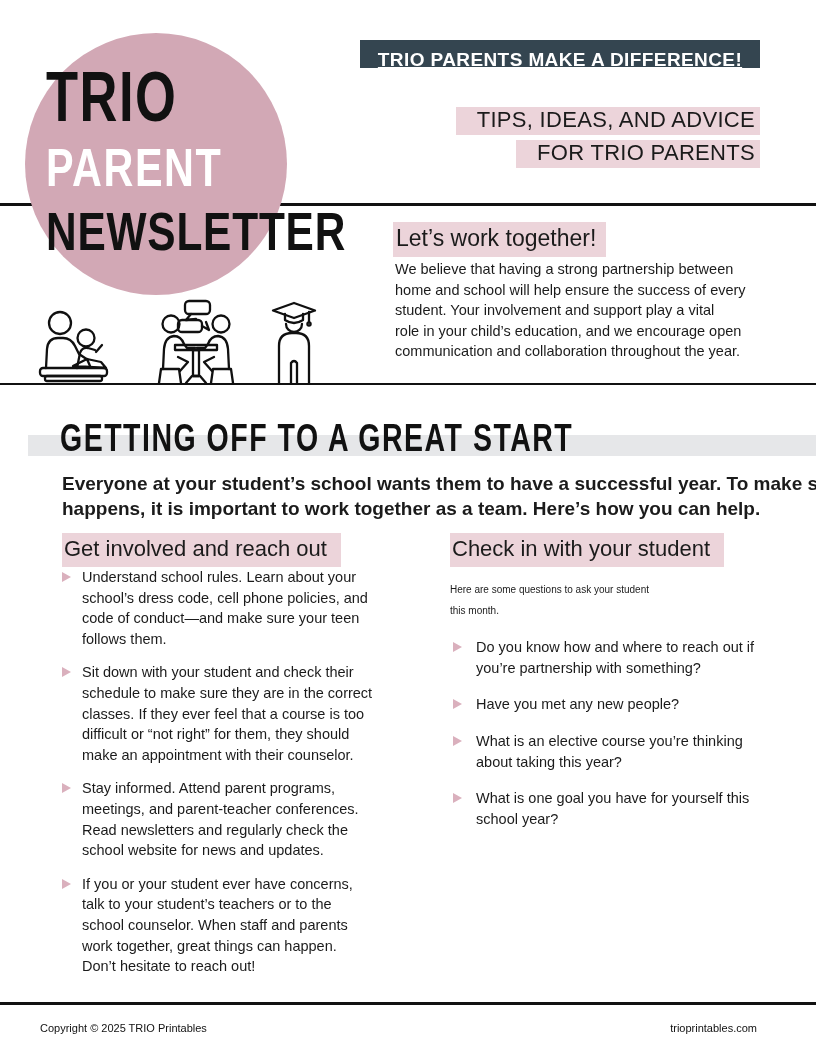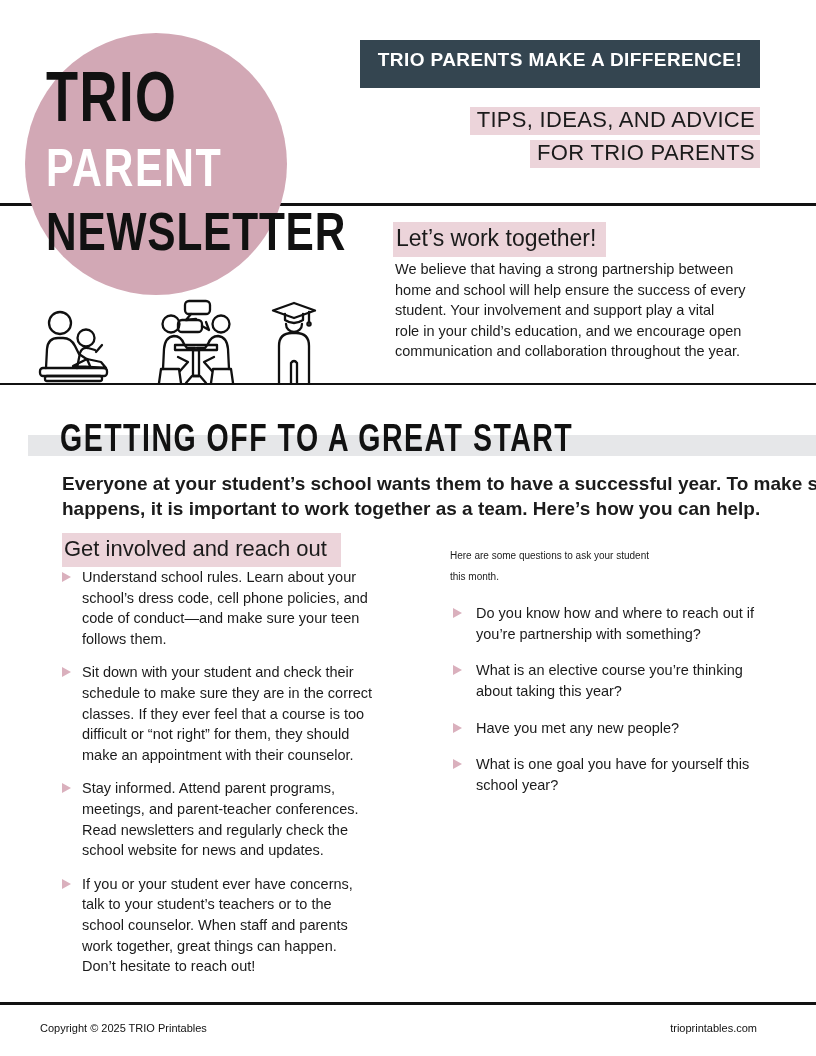--- a/index.html
+++ b/index.html
@@ -8,25 +8,25 @@
   .abs{position:absolute;}
   .rule{position:absolute;left:0;right:0;background:#111;}
   .rule-top{top:203px;height:3px;z-index:1;}
   .rule-mid{top:383px;height:2px;z-index:1;}
   .rule-bottom{top:1002px;height:3px;}
   .circle{left:25px;top:33px;width:262px;height:262px;border-radius:50%;background:#d2a8b5;z-index:2;}
   .masthead{z-index:3;line-height:1;white-space:nowrap;}
   .t1{left:46px;top:62px;font-size:70px;font-weight:600;letter-spacing:2px;transform:scaleX(.75);transform-origin:left top;color:#111;}
   .t2{left:46px;top:141px;font-size:53px;font-weight:600;letter-spacing:2px;transform:scaleX(.78);transform-origin:left top;color:#ffffff;}
   .t3{left:46px;top:205px;font-size:53px;font-weight:600;letter-spacing:1px;transform:scaleX(.80);transform-origin:left top;color:#111;}
-  .banner{left:360px;top:40px;width:400px;height:48px;background:#344550;color:#fff;
-          font-size:19px;font-weight:700;letter-spacing:.4px;text-align:center;line-height:39px;white-space:nowrap;}
+  .banner{left:360px;top:40px;width:400px;height:28px;background:#344550;color:#fff;
+          font-size:19px;font-weight:700;letter-spacing:.4px;text-align:center;line-height:39px;white-space:nowrap;text-decoration:underline;}
   .tagline{right:56px;top:107px;text-align:right;z-index:3;}
   .tagline span{display:inline-block;background:#ecd4da;color:#1b1b1b;font-size:22px;font-weight:500;
-                letter-spacing:.3px;padding:1px 5px 3px 7px;line-height:1.1;white-space:nowrap;}
+                letter-spacing:.3px;padding:1px 5px 3px 21px;line-height:1.1;white-space:nowrap;}
   .tagline .l2{margin-top:5px;}
   .hl{display:inline-block;background:#ecd4da;}
   .intro-h{left:393px;top:222px;z-index:3;}
   .intro-h .hl{font-size:23px;font-weight:400;padding:3px 10px 5px 3px;white-space:nowrap;}
   .intro-body{left:395px;top:259px;width:430px;font-size:14.5px;line-height:20.6px;white-space:pre;}
   .icon{z-index:2;}
   .icon svg{display:block;}
   .secbar{left:28px;top:435px;right:0;height:21px;background:#e6e7e9;z-index:1;}
   .sectitle{left:60px;top:419px;font-size:38px;font-weight:600;letter-spacing:2px;line-height:1;
             transform:scaleX(.75);transform-origin:left top;white-space:nowrap;z-index:2;color:#111;}
@@ -162,36 +162,39 @@
         <span class="btext">If you or your student ever have concerns,
 talk to your student’s teachers or to the
 school counselor. When staff and parents
 work together, great things can happen.
 Don’t hesitate to reach out!</span>
       </li>
     </ul>
   </div>
 
   <div class="abs col-right">
+    <div class="colhead">
+      <span class="hl">Check in with your student</span>
+    </div>
     <div class="col-lead">Here are some questions to ask your student
 this month.</div>
     <ul class="blist">
       <li>
         <span class="tri"></span>
         <span class="btext">Do you know how and where to reach out if
 you’re partnership with something?</span>
       </li>
       <li>
         <span class="tri"></span>
+        <span class="btext">Have you met any new people?</span>
+      </li>
+      <li>
+        <span class="tri"></span>
         <span class="btext">What is an elective course you’re thinking
 about taking this year?</span>
-      </li>
-      <li>
-        <span class="tri"></span>
-        <span class="btext">Have you met any new people?</span>
       </li>
       <li>
         <span class="tri"></span>
         <span class="btext">What is one goal you have for yourself this
 school year?</span>
       </li>
     </ul>
   </div>
 
 

